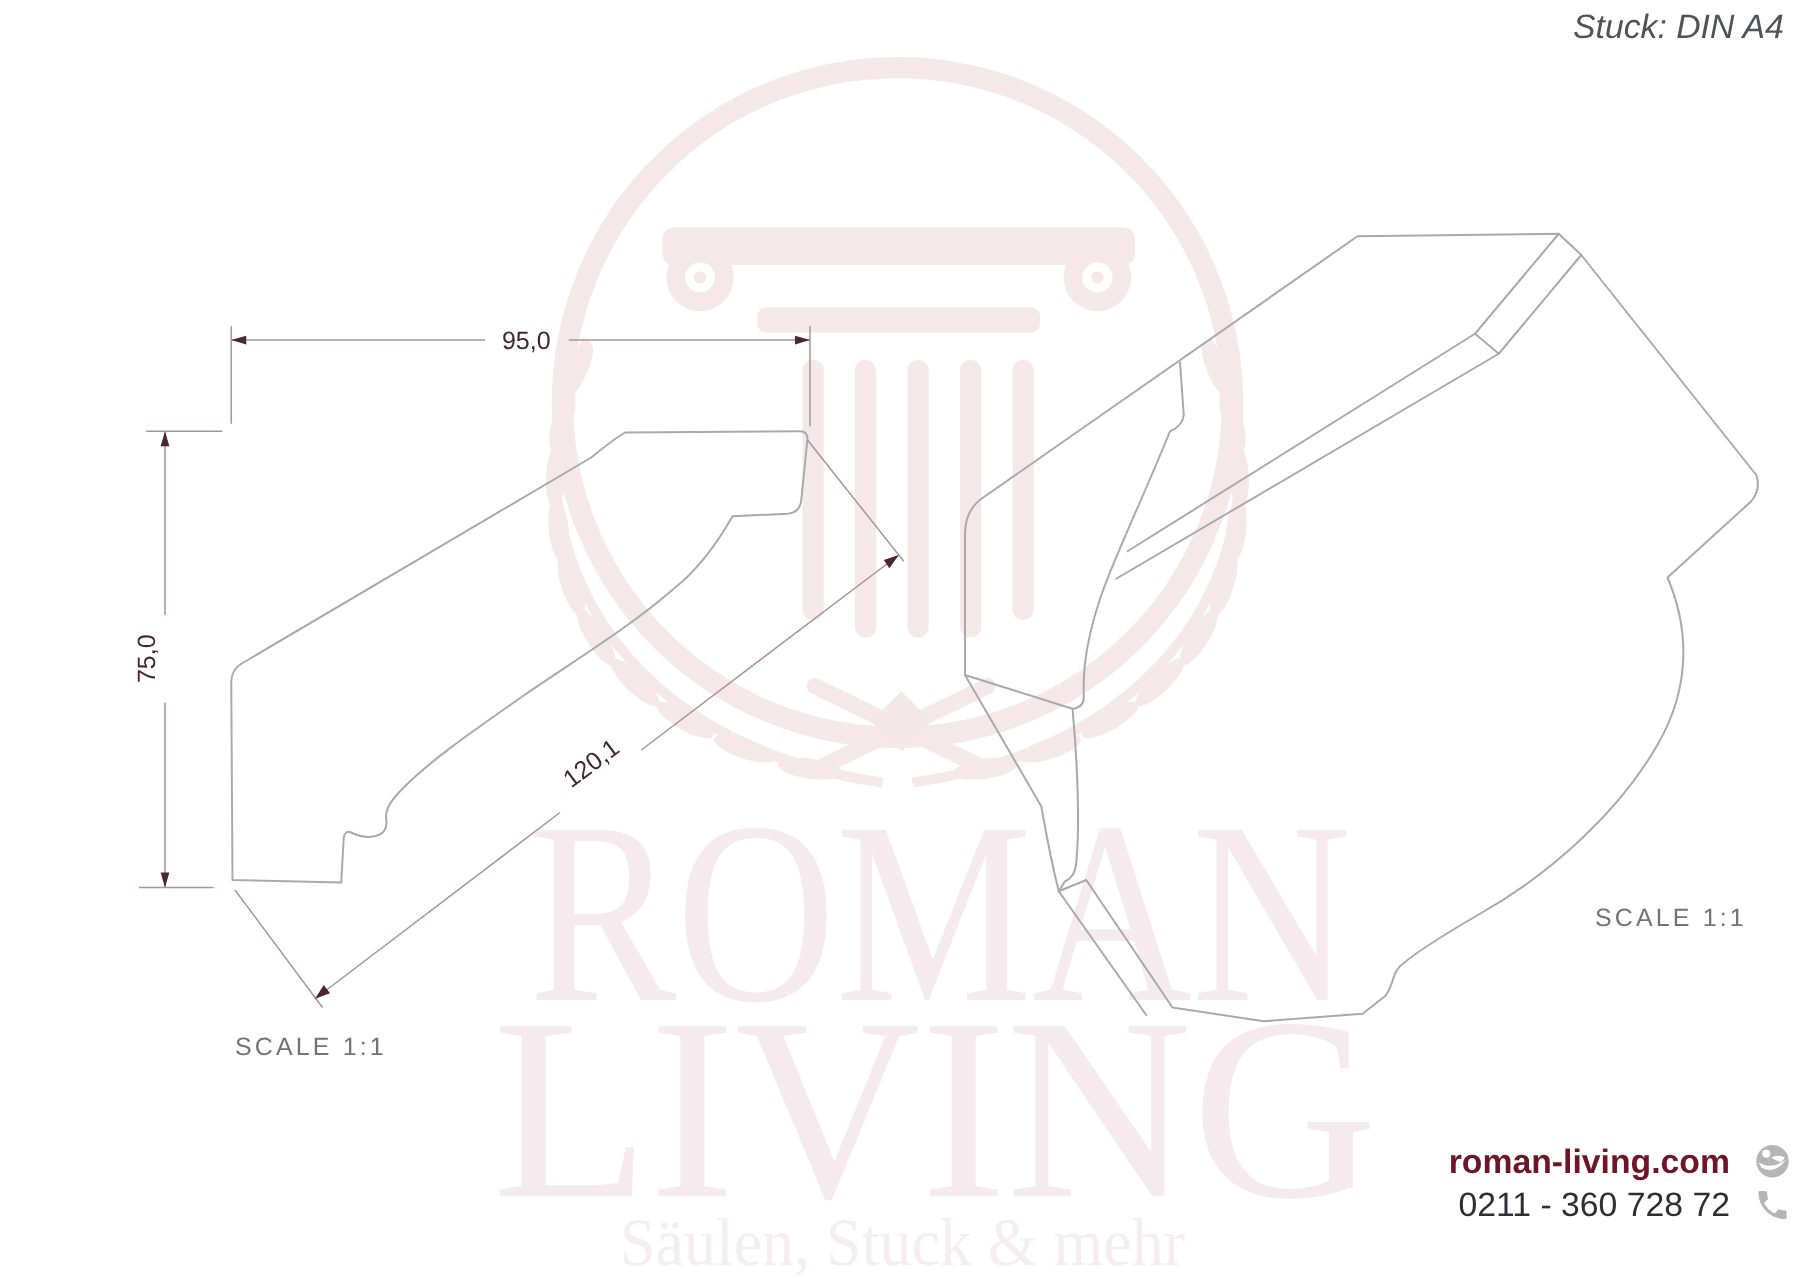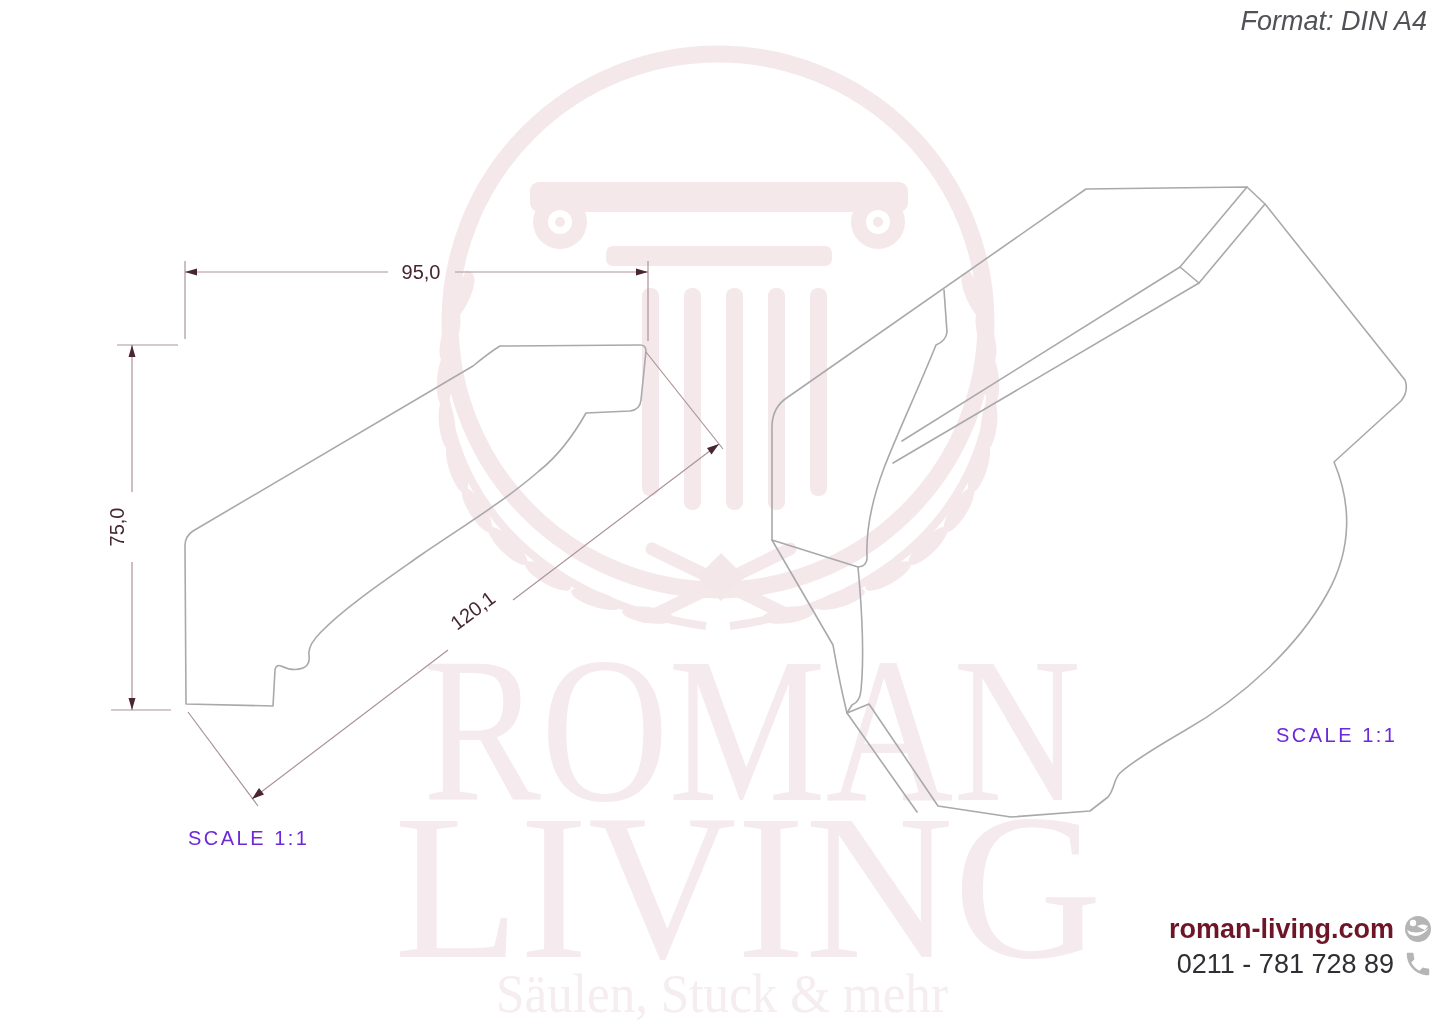--- a/index.html
+++ b/index.html
@@ -1,24 +1,24 @@
 <!DOCTYPE html>
 <html><head>
 <meta charset="utf-8">
 <style>
   html,body{margin:0;padding:0;background:#fff;}
   .canvas{position:relative;width:1445px;height:1022px;background:#ffffff;overflow:hidden;
           font-family:"Liberation Sans",sans-serif;}
   .abs{position:absolute;}
   .format-label{top:6px;right:18px;font-size:27px;font-style:italic;font-weight:500;color:#515257;}
-  .scale-label{font-size:20px;letter-spacing:2.5px;color:#6d28d9;}
+  .scale-label{font-size:20px;letter-spacing:2.5px;color:#737373;}
   .scale-left{left:188px;top:827px;}
   .scale-right{left:1276px;top:724px;}
   .contact{right:12px;top:912px;display:flex;flex-direction:column;gap:1px;align-items:flex-end;}
-  .contact-row{display:flex;align-items:center;gap:9px;height:34px;}
+  .contact-row{display:flex;align-items:center;gap:19px;height:34px;}
   .contact-row .txt{font-size:27px;color:#2f2f33;}
   .contact-row .web{font-weight:700;color:#6e1527;text-decoration:none;}
   .icon{width:30px;height:30px;display:block;}
   svg text{user-select:none;}
   .dimtxt{font-family:"Liberation Sans",sans-serif;font-size:20px;fill:#45262e;}
   .wm-serif{font-family:"Liberation Serif",serif;}
 </style>
 </head>
 <body>
 
@@ -149,37 +149,37 @@
                C 917,392 897,434 884,468
                C 872,500 866,530 867,556
                Q 868,566 858,567 L 772,540"></path>
 
       <path d="M 858,567 C 862,610 864,660 861,690 Q 860,702 852,705 L 847,713"></path>
 
       <path d="M 847,713 L 917,812"></path>
     </g>
   </svg>
 
-  <div class="abs format-label">Format: DIN A4</div>
+  <div class="abs format-label">Stuck: DIN A4</div>
 
   <div class="abs scale-label scale-left">SCALE  1:1</div>
 
   <div class="abs scale-label scale-right">SCALE  1:1</div>
 
   <div class="abs contact">
     <div class="contact-row">
       <a href="#" class="txt web">roman-living.com</a>
       <svg class="icon" viewBox="0 0 30 30">
         <circle cx="15" cy="15" r="13" fill="#b5b5b5"></circle>
         <circle cx="10" cy="9" r="3.2" fill="#ffffff"></circle>
         <path d="M 4,16 Q 14,22 26,14 Q 16,26 6,20 Z" fill="#ffffff"></path>
         <path d="M 14,12 Q 20,9 25,12 L 22,16 Q 17,14 14,12 Z" fill="#ffffff"></path>
       </svg>
     </div>
     <div class="contact-row">
-      <span class="txt">0211 - 781 728 89</span>
+      <span class="txt">0211 - 360 728 72</span>
       <svg class="icon" viewBox="0 0 24 24">
         <path fill="#b5b5b5" d="M6.62 10.79c1.44 2.83 3.76 5.14 6.59 6.59l2.2-2.2c.27-.27.67-.36 1.02-.24 1.12.37 2.33.57 3.57.57.55 0 1 .45 1 1V20c0 .55-.45 1-1 1-9.39 0-17-7.61-17-17 0-.55.45-1 1-1h3.5c.55 0 1 .45 1 1 0 1.25.2 2.45.57 3.57.11.35.03.74-.25 1.02l-2.2 2.2z"></path>
       </svg>
     </div>
   </div>
 
 </div>
 
 </body></html>

